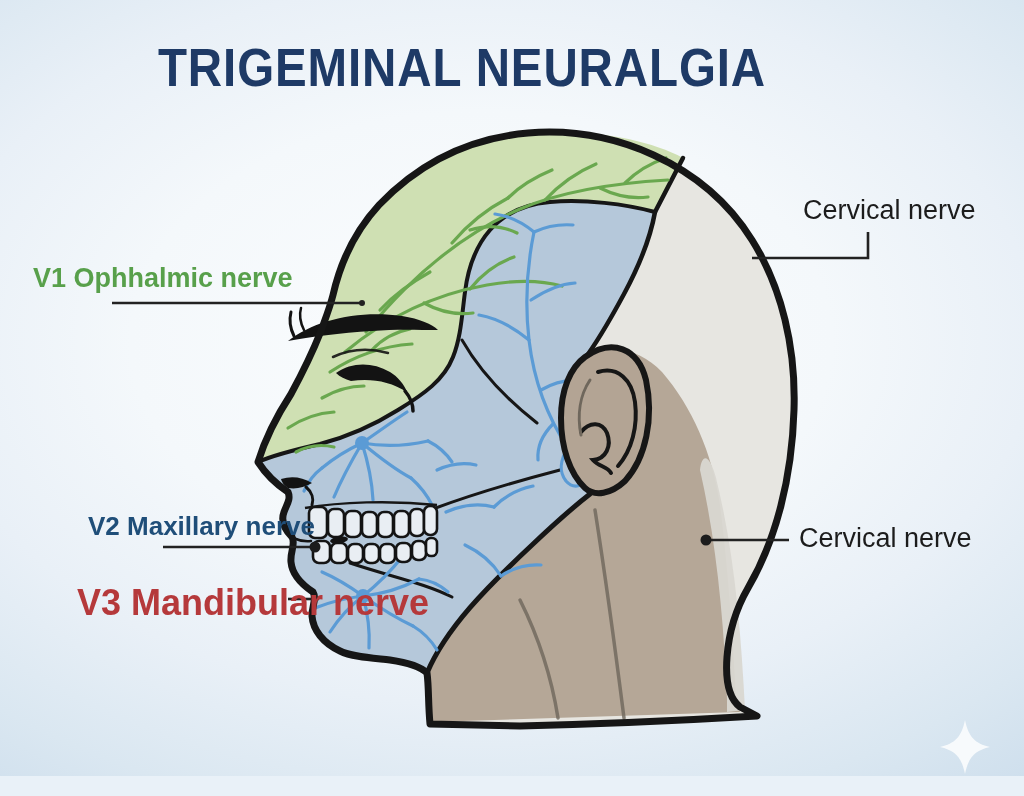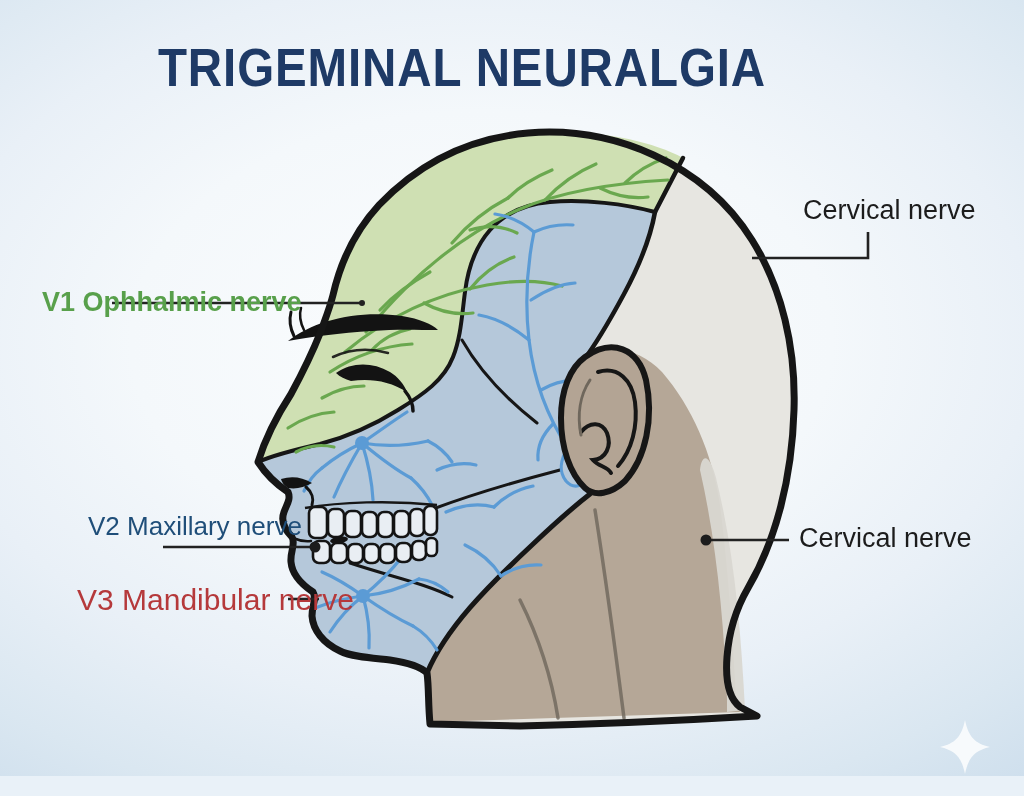--- a/index.html
+++ b/index.html
@@ -14,23 +14,23 @@
       #fbfdfe 0%, #f4f8fb 38%, #e9f0f7 60%, #dae7f1 80%, #c9dbeb 100%);
   }
   .stage svg{position:absolute;left:0;top:0;}
   .page-title{
     position:absolute;top:36px;left:462px;
     transform:translateX(-50%) scaleX(.88);
     font-size:54px;font-weight:700;letter-spacing:1px;
     color:#1e3a66;white-space:nowrap;
   }
   .lbl{position:absolute;white-space:nowrap;line-height:1.1;}
-  .lbl-v1{left:42px;top:264px;font-size:27px;font-weight:700;color:#58a04b;margin-top:24px;}
-  .lbl-v2{left:88px;top:512px;font-size:26px;font-weight:400;color:#1f4e79;}
-  .lbl-v3{left:77px;top:583px;font-size:30px;font-weight:400;color:#b5393b;}
+  .lbl-v1{left:33px;top:264px;font-size:27px;font-weight:700;color:#58a04b;}
+  .lbl-v2{left:88px;top:512px;font-size:26px;font-weight:700;color:#1f4e79;}
+  .lbl-v3{left:77px;top:583px;font-size:36px;font-weight:700;color:#b5393b;}
   .lbl-cerv-top{left:803px;top:196px;font-size:27px;font-weight:400;color:#1c1c1c;}
   .lbl-cerv-bot{left:799px;top:524px;font-size:27px;font-weight:400;color:#1c1c1c;}
 </style>
 </head>
 <body>
 
 <div class="stage">
 
   <svg width="1024" height="796" viewBox="0 0 1024 796">
 

